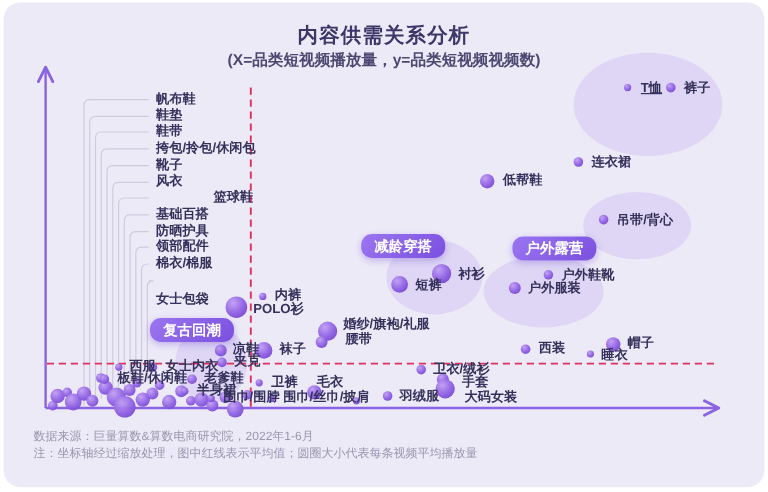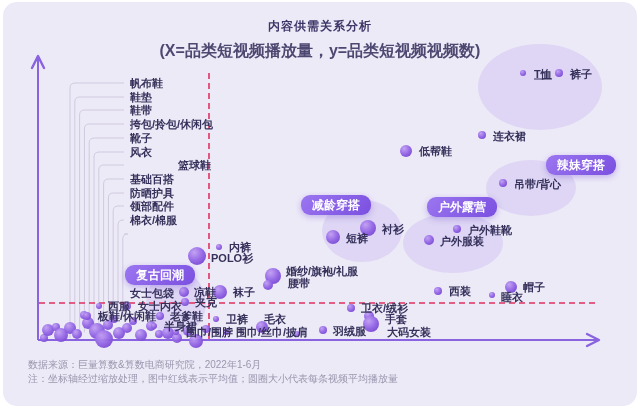--- a/index.html
+++ b/index.html
@@ -1,22 +1,22 @@
 <!DOCTYPE html>
 <html><head>
 <meta charset="utf-8">
 <style>
   html,body{margin:0;padding:0;width:640px;height:410px;background:#ffffff;
     font-family:"Liberation Sans","DejaVu Sans",sans-serif;}
   .panel{position:absolute;left:3px;top:2px;width:634px;height:404px;
     background:#edeaf8;border-radius:14px;overflow:hidden;}
   .title{position:absolute;left:0;right:0;top:16px;text-align:center;
-    font-size:12px;font-weight:bold;color:#3d3768;letter-spacing:1px;}
+    font-size:17px;font-weight:bold;color:#3d3768;letter-spacing:1px;}
   .subtitle{position:absolute;left:0;right:0;top:39px;text-align:center;
-    font-size:16px;font-weight:600;color:#4d4870;}
+    font-size:13px;font-weight:600;color:#4d4870;}
   #chart-svg{position:absolute;left:0;top:0;width:634px;height:404px;}
   #labels-layer{position:absolute;left:0;top:0;width:634px;height:300px;pointer-events:none;}
   .pt-label{position:absolute;transform:translateY(-50%);font-size:11px;font-weight:600;
     color:#35315a;white-space:nowrap;line-height:1;}
   .left-label{position:absolute;transform:translateY(-50%);font-size:11px;font-weight:600;
     color:#35315a;white-space:nowrap;line-height:1;}
   .badge{position:absolute;padding:3px 11px;border-radius:9px;font-size:12px;font-weight:bold;
     color:#ffffff;white-space:nowrap;line-height:1.2;
     background:linear-gradient(135deg,#9b76f0,#7a4fe0);
     box-shadow:0 2px 6px rgba(110,70,210,0.35);}
@@ -120,21 +120,21 @@
       <div class="left-label" style="left: 127px; top: 95px;">鞋垫</div>
       <div class="left-label" style="left: 127px; top: 108px;">鞋带</div>
       <div class="left-label" style="left: 127px; top: 122px;">挎包/拎包/休闲包</div>
       <div class="left-label" style="left: 127px; top: 136px; text-align: center;">靴子</div>
       <div class="left-label" style="left: 127px; top: 150px;">风衣</div>
       <div class="left-label" style="left: 127px; top: 163px; margin-left: 48px;">篮球鞋</div>
       <div class="left-label" style="left: 127px; top: 177px;">基础百搭</div>
       <div class="left-label" style="left: 127px; top: 191px;">防晒护具</div>
       <div class="left-label" style="left: 127px; top: 204px;">领部配件</div>
       <div class="left-label" style="left: 127px; top: 218px;">棉衣/棉服</div>
-      <div class="left-label" style="left: 127px; top: 248px; margin-top: 43px;">女士包袋</div>
+      <div class="left-label" style="left: 127px; top: 248px;">女士包袋</div>
       <div class="pt-label" style="left: 531px; top: 72px; text-decoration: underline;">T恤</div>
       <div class="pt-label" style="left: 567px; top: 72px;">裤子</div>
       <div class="pt-label" style="left: 490px; top: 134px;">连衣裙</div>
       <div class="pt-label" style="left: 416px; top: 149px;">低帮鞋</div>
       <div class="pt-label" style="left: 511px; top: 182px;">吊带/背心</div>
       <div class="pt-label" style="left: 379px; top: 227px;">衬衫</div>
       <div class="pt-label" style="left: 343px; top: 236px;">短裤</div>
       <div class="pt-label" style="left: 465px; top: 228px;">户外鞋靴</div>
       <div class="pt-label" style="left: 437px; top: 239px;">户外服装</div>
       <div class="pt-label" style="left: 446px; top: 289px;">西装</div>
@@ -153,21 +153,20 @@
       <div class="pt-label" style="left: 167px; top: 314px;">老爹鞋</div>
       <div class="pt-label" style="left: 161px; top: 324px;">半身裙</div>
       <div class="pt-label" style="left: 183px; top: 330px;">围巾/围脖</div>
       <div class="pt-label" style="left: 223px; top: 317px;">卫裤</div>
       <div class="pt-label" style="left: 261px; top: 317px;">毛衣</div>
       <div class="pt-label" style="left: 233px; top: 330px;">围巾/丝巾/披肩</div>
       <div class="pt-label" style="left: 330px; top: 329px;">羽绒服</div>
       <div class="pt-label" style="left: 358px; top: 306px;">卫衣/绒衫</div>
       <div class="pt-label" style="left: 382px; top: 317px;">手套</div>
       <div class="pt-label" style="left: 384px; top: 330px;">大码女装</div>
-      <div class="badge" style="left: 543px; top: 153px;">辣妹穿搭</div>
       <div class="badge" style="left: 424px; top: 195px;">户外露营</div>
       <div class="badge" style="left: 298px; top: 193px;">减龄穿搭</div>
       <div class="badge" style="left: 122px; top: 263px;">复古回潮</div>
     </div>
   <div class="title">内容供需关系分析</div>
   <div class="subtitle">(X=品类短视频播放量，y=品类短视频视频数)</div>
   <div class="footer">
     <div class="footer-line">数据来源：巨量算数&amp;算数电商研究院，2022年1-6月</div>
     <div class="footer-line">注：坐标轴经过缩放处理，图中红线表示平均值；圆圈大小代表每条视频平均播放量</div>
   </div>

